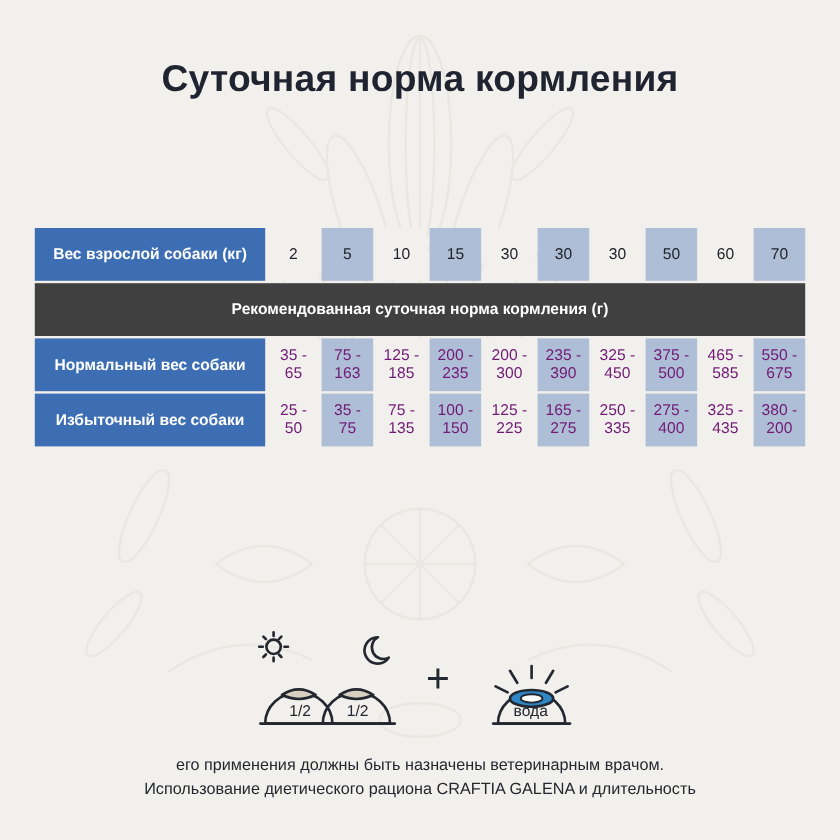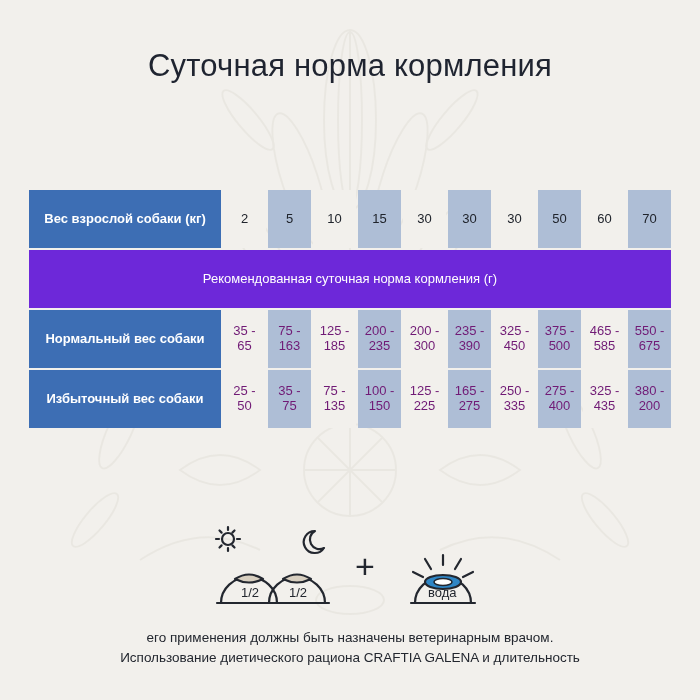--- a/index.html
+++ b/index.html
@@ -30,40 +30,40 @@
     opacity: 0.5;
     pointer-events: none;
   }
   .title {
     position: absolute;
     top: 48px;
     left: 0;
     width: 700px;
     text-align: center;
     font-size: 31px;
-    font-weight: normal;
+    font-weight: bold;
     letter-spacing: 0.2px;
     color: #1f2430;
   }
 
   
   .table-wrap {
     position: absolute;
     top: 188px;
     left: 27px;
     width: 646px;
   }
   table.feed {
     border-collapse: separate;
     border-spacing: 2px;
     width: 646px;
     table-layout: fixed;
   }
   table.feed td {
-    height: 58px;
+    height: 44px;
     text-align: center;
     vertical-align: middle;
     font-size: 13px;
     line-height: 1.15;
     padding: 0 2px;
   }
   .hdr-label {
     background: #3d6eb4;
     color: #ffffff;
     font-size: 13.5px;
@@ -77,24 +77,24 @@
     color: #20242c;
     font-weight: normal;
   }
   .cell-light {
     background: #f2f0ec;
   }
   .cell-blue {
     background: #aebed6;
   }
   .band {
-    background: #6d28d9;
+    background: #404040;
     color: #ffffff;
     font-size: 13.5px;
-    font-weight: normal;
+    font-weight: bold;
     height: 28px;
     text-align: center;
   }
   .rng {
     font-size: 13px;
     color: #701a75;
   }
 
   
   .icons {

